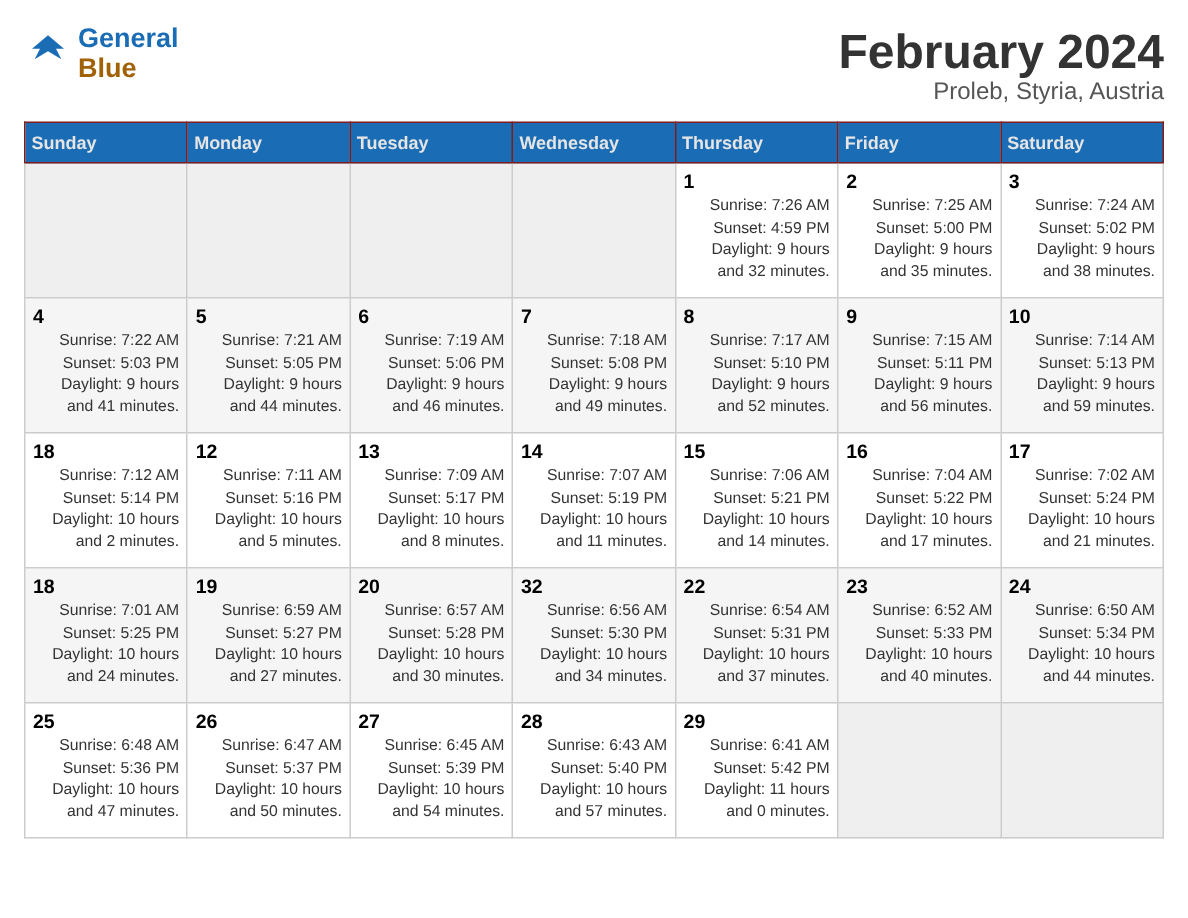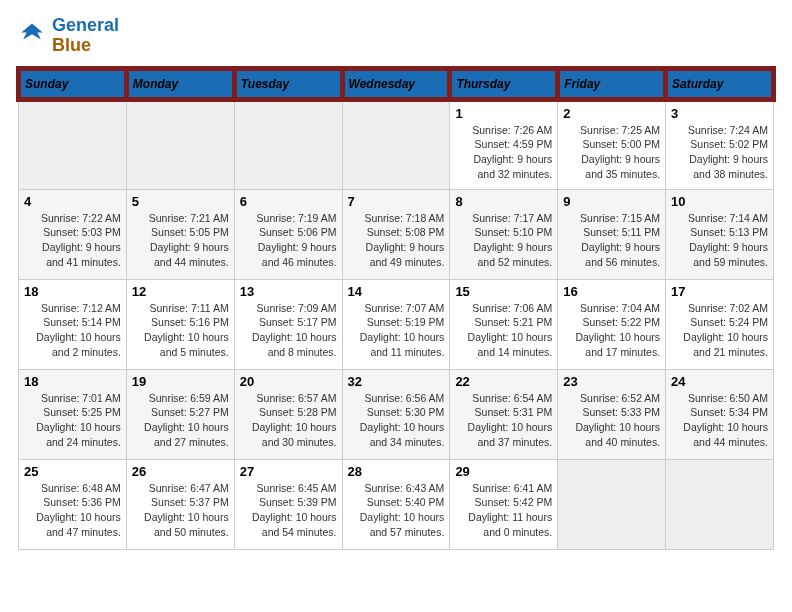--- a/index.html
+++ b/index.html
@@ -42,26 +42,25 @@
       font-size: 16px;
       color: #555;
     }
     table {
       width: 100%;
       border-collapse: collapse;
       font-size: 11px;
     }
     thead th {
       background: #1a6db5;
-      color: #000000;
+      color: #e5e5e5;
       padding: 6px 4px;
       text-align: left;
       font-size: 12px;
-      border: 5px solid #7f1d1d;
-      font-style: italic;
+      border: 1px solid #7f1d1d;
     }
     tbody td {
       border: 1px solid #ccc;
       vertical-align: top;
       padding: 4px 5px;
       width: calc(100% / 7);
       min-height: 80px;
       height: 90px;
     }
     .day-num {
@@ -87,20 +86,24 @@
 <div class="header">
   <div class="logo">
     <svg class="logo-bird" viewBox="0 0 36 36">
       <polygon points="18,4 30,14 24,14 28,22 18,16 8,22 12,14 6,14" fill="#1a6db5"></polygon>
     </svg>
     <div class="logo-text">
       <span>General</span><br>
       <span style="color:#a16207;">Blue</span>
     </div>
   </div>
+  <div class="title-block">
+    <div class="main-title">February 2024</div>
+    <div class="sub-title">Proleb, Styria, Austria</div>
+  </div>
 </div>
 
 <table>
   <thead>
     <tr>
     <th>Sunday</th>
         <th>Monday</th>
         <th>Tuesday</th>
         <th>Wednesday</th>
         <th>Thursday</th>

